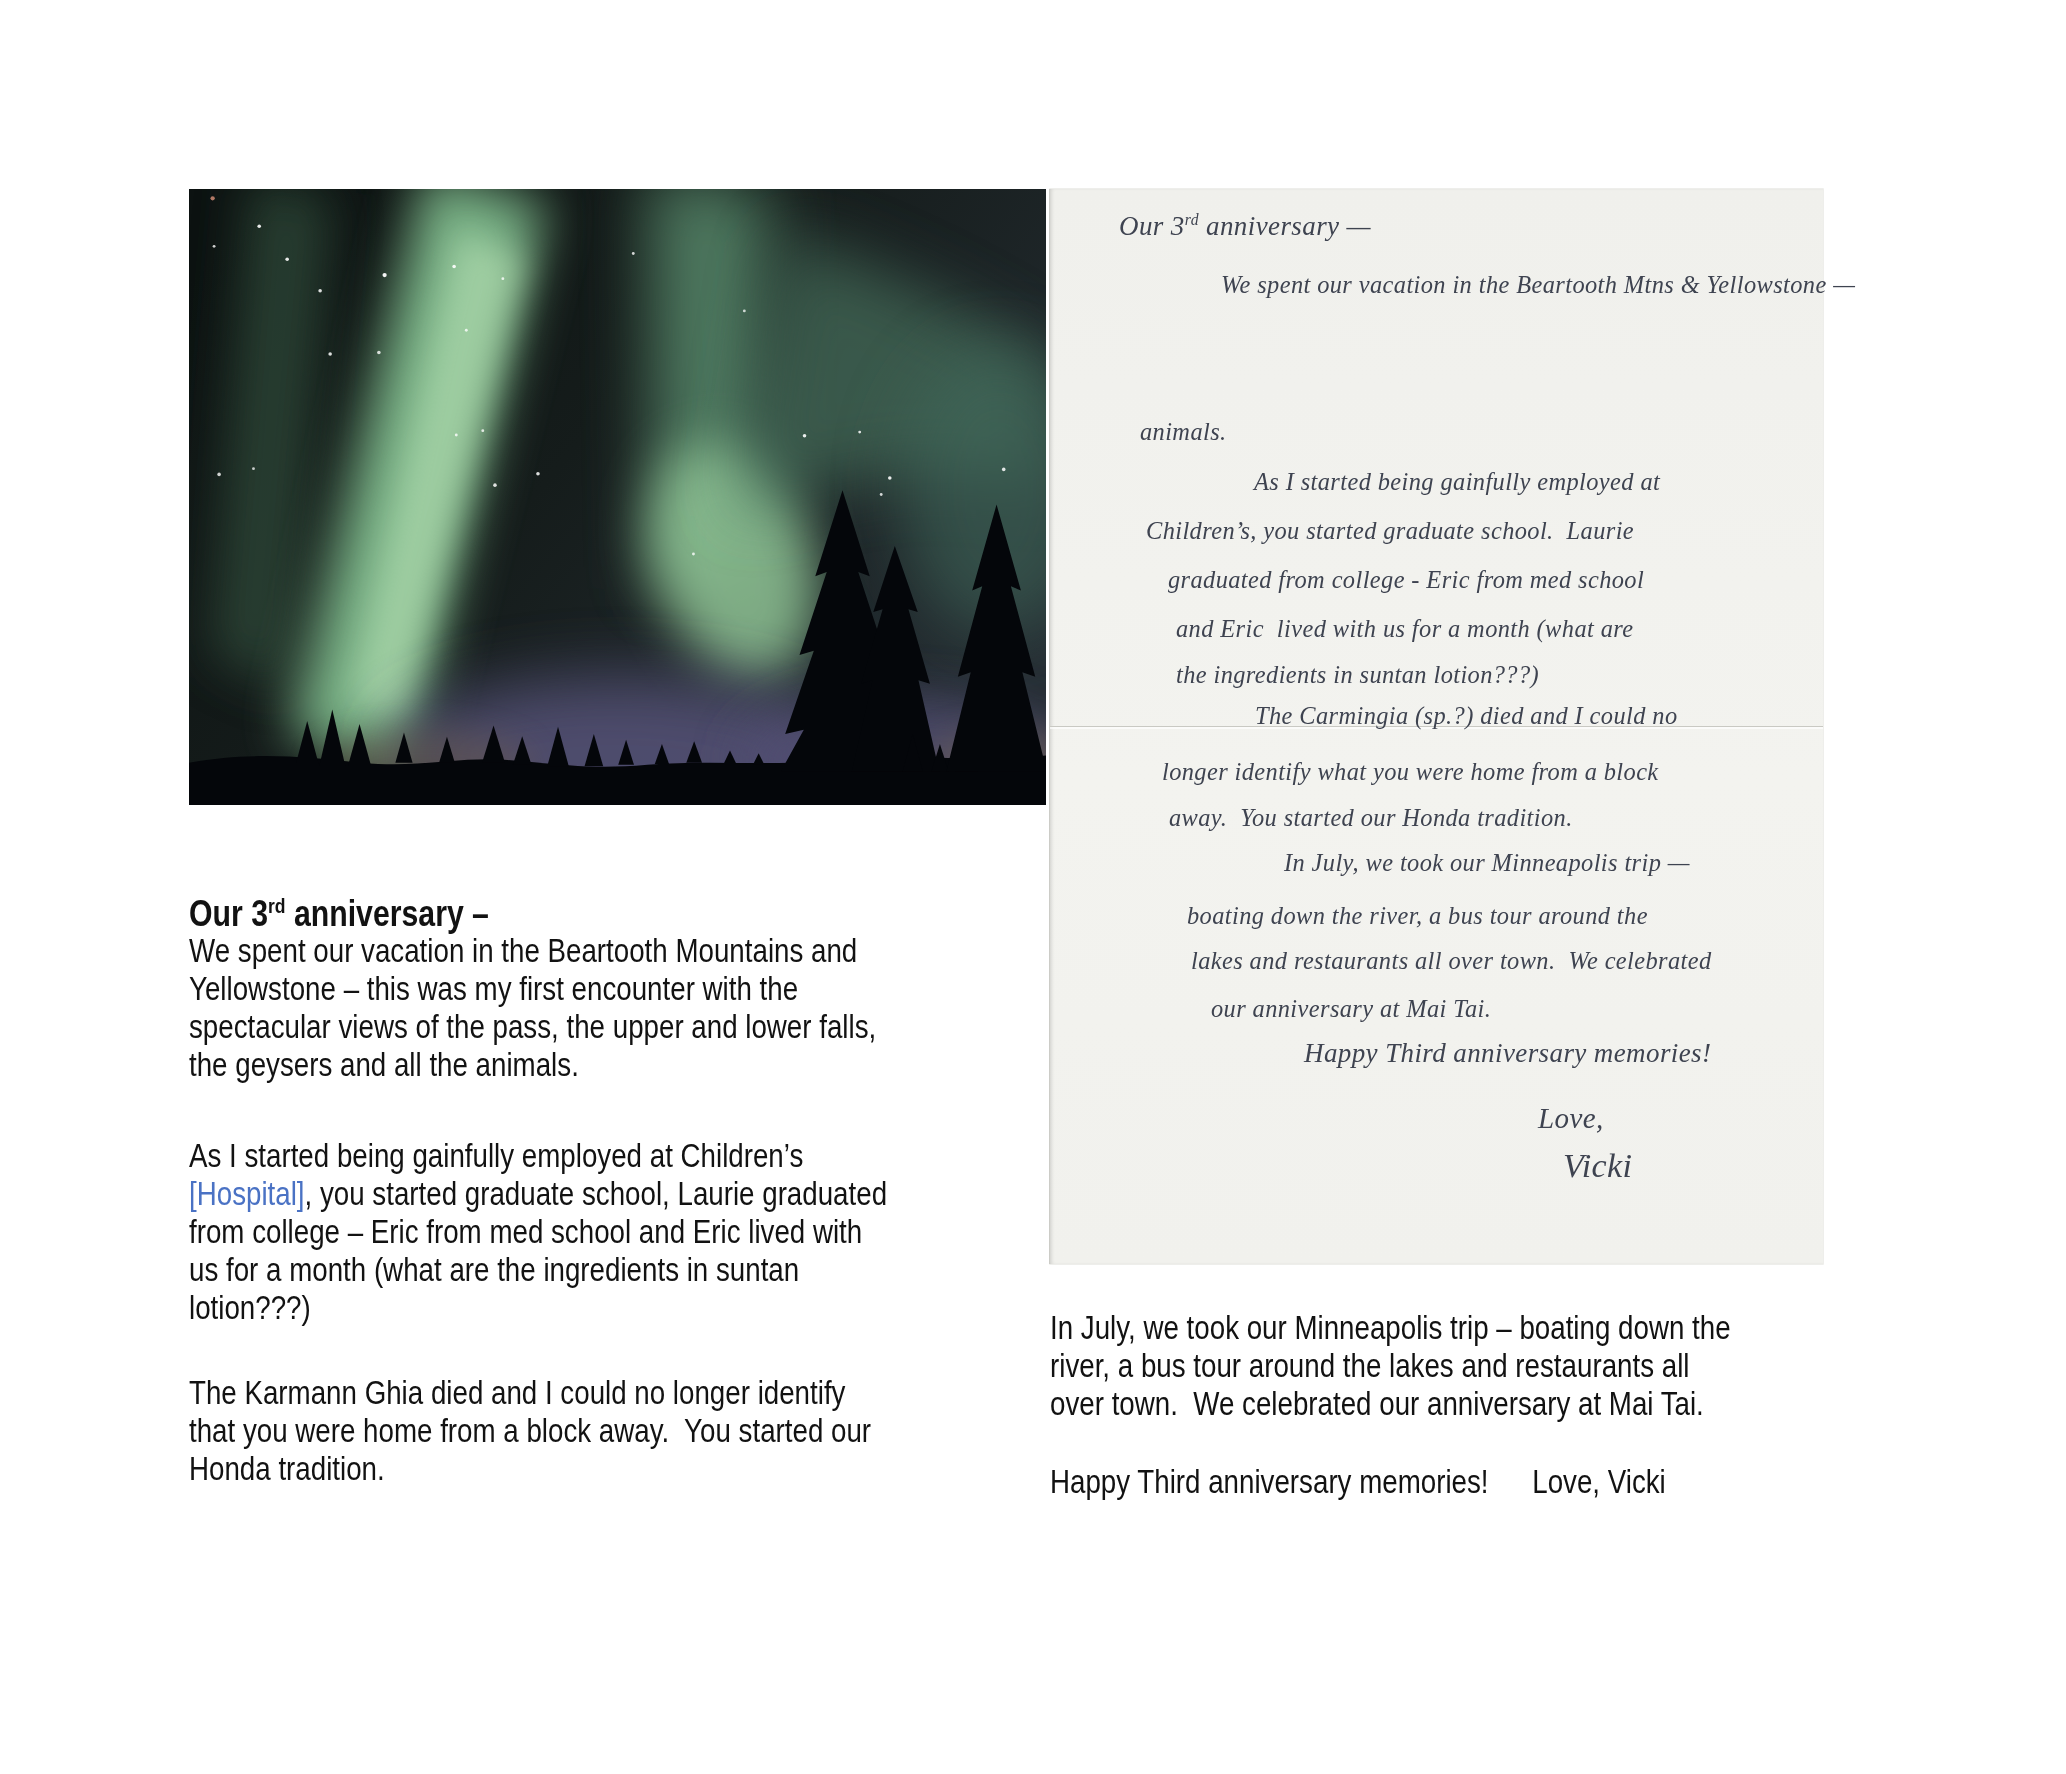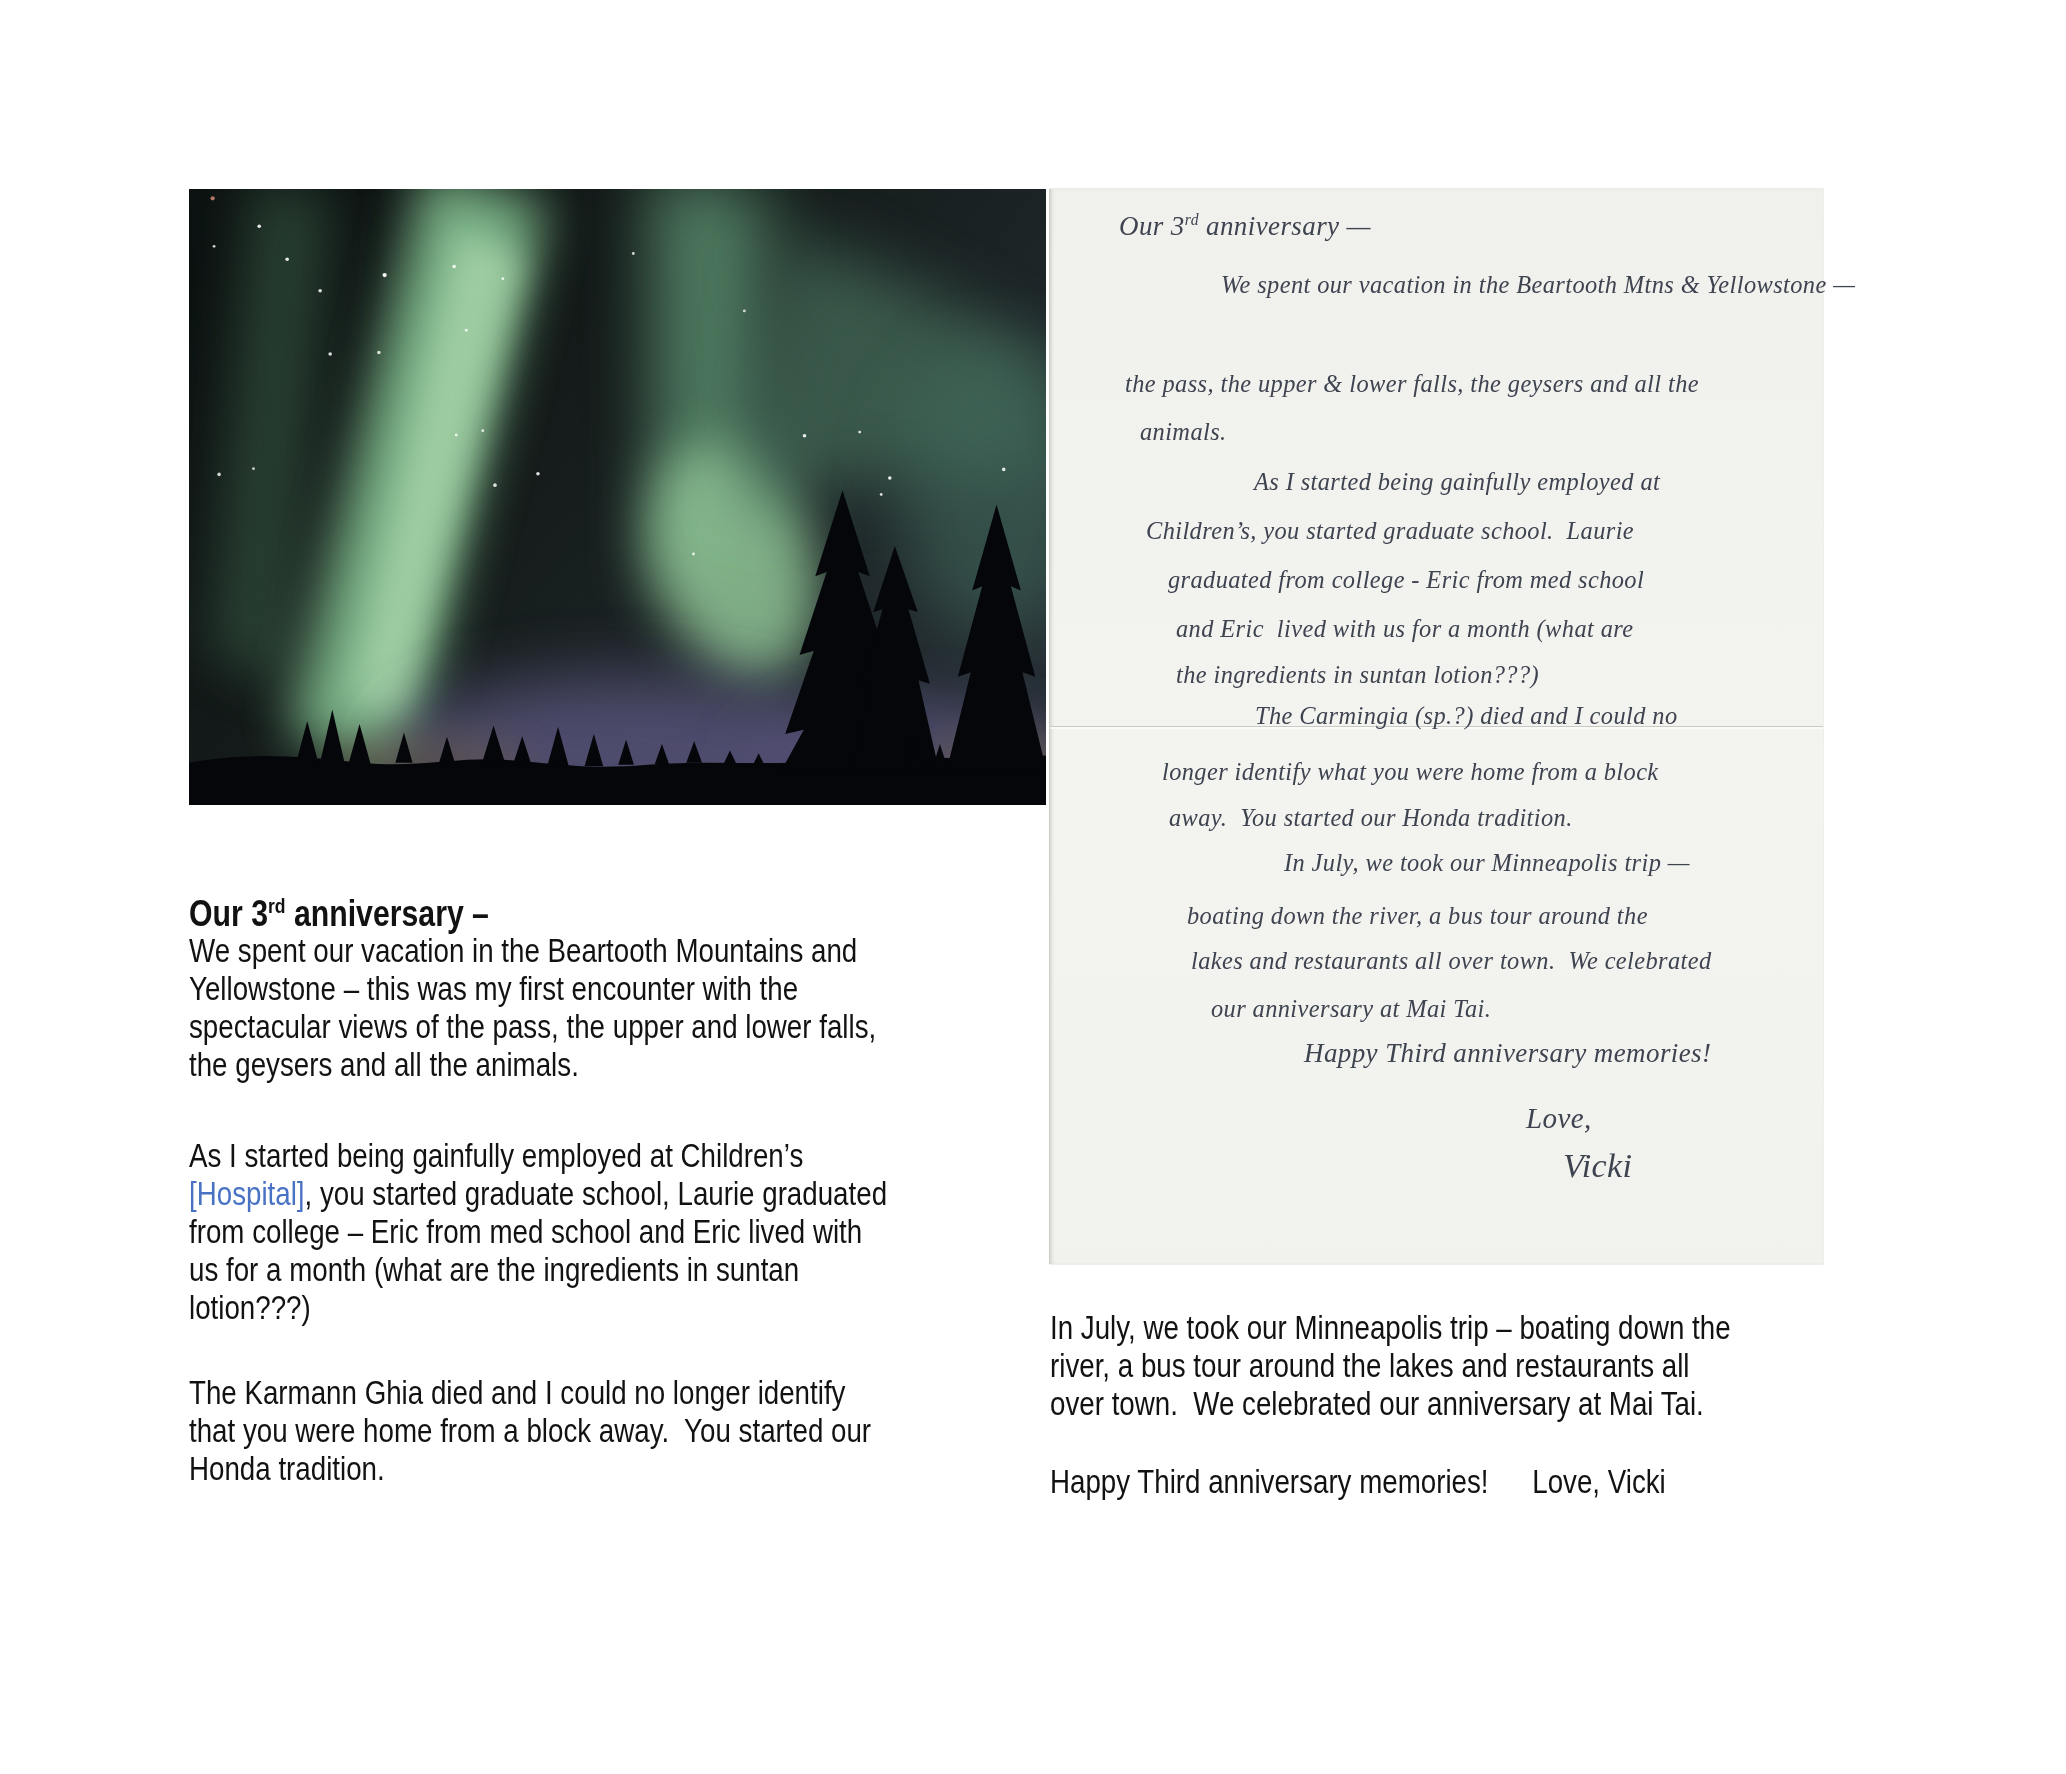--- a/index.html
+++ b/index.html
@@ -172,37 +172,36 @@
     <div class="line">that you were home from a block away.  You started our</div>
     <div class="line">Honda tradition.</div>
   </div>
 
   <figure class="note-card">
     <div class="crease"></div>
 
     <div class="hw note-title" style="left:69px;top:21.5px;"><span>Our 3</span><sup>rd</sup><span> anniversary —</span></div>
 
     <div class="hw" style="left:171px;top:82px;">We spent our vacation in the Beartooth Mtns &amp; Yellowstone —</div>
-    <div class="hw" style="left:75px;top:181px;">the pass, the upper &amp; lower falls, the geysers and all the</div>
     <div class="hw" style="left:90px;top:229px;">animals.</div>
     <div class="hw" style="left:204px;top:279px;">As I started being gainfully employed at</div>
     <div class="hw" style="left:96px;top:328px;">Children’s, you started graduate school.  Laurie</div>
     <div class="hw" style="left:118px;top:377px;">graduated from college - Eric from med school</div>
     <div class="hw" style="left:126px;top:426px;">and Eric  lived with us for a month (what are</div>
     <div class="hw" style="left:126px;top:472px;">the ingredients in suntan lotion???)</div>
     <div class="hw" style="left:205px;top:513px;">The Carmingia (sp.?) died and I could no</div>
     <div class="hw" style="left:112px;top:569px;">longer identify what you were home from a block</div>
     <div class="hw" style="left:119px;top:615px;">away.  You started our Honda tradition.</div>
     <div class="hw" style="left:234px;top:660px;">In July, we took our Minneapolis trip —</div>
     <div class="hw" style="left:137px;top:713px;">boating down the river, a bus tour around the</div>
     <div class="hw" style="left:141px;top:758px;">lakes and restaurants all over town.  We celebrated</div>
     <div class="hw" style="left:161px;top:806px;">our anniversary at Mai Tai.</div>
 
     <div class="hw hw-closing" style="left:254px;top:849px;">Happy Third anniversary memories!</div>
-    <div class="hw hw-val" style="left:476px;top:913px;">Love,</div>
+    <div class="hw hw-val" style="left:488px;top:913px;">Love,</div>
     <div class="hw hw-sig" style="left:513px;top:958px;">Vicki</div>
   </figure>
 
   <div class="para rp typed">
     <div class="line">In July, we took our Minneapolis trip – boating down the</div>
     <div class="line">river, a bus tour around the lakes and restaurants all</div>
     <div class="line">over town.  We celebrated our anniversary at Mai Tai.</div>
   </div>
 
   <div class="rclosing typed"><span>Happy Third anniversary memories!</span><span class="sig">Love, Vicki</span></div>

